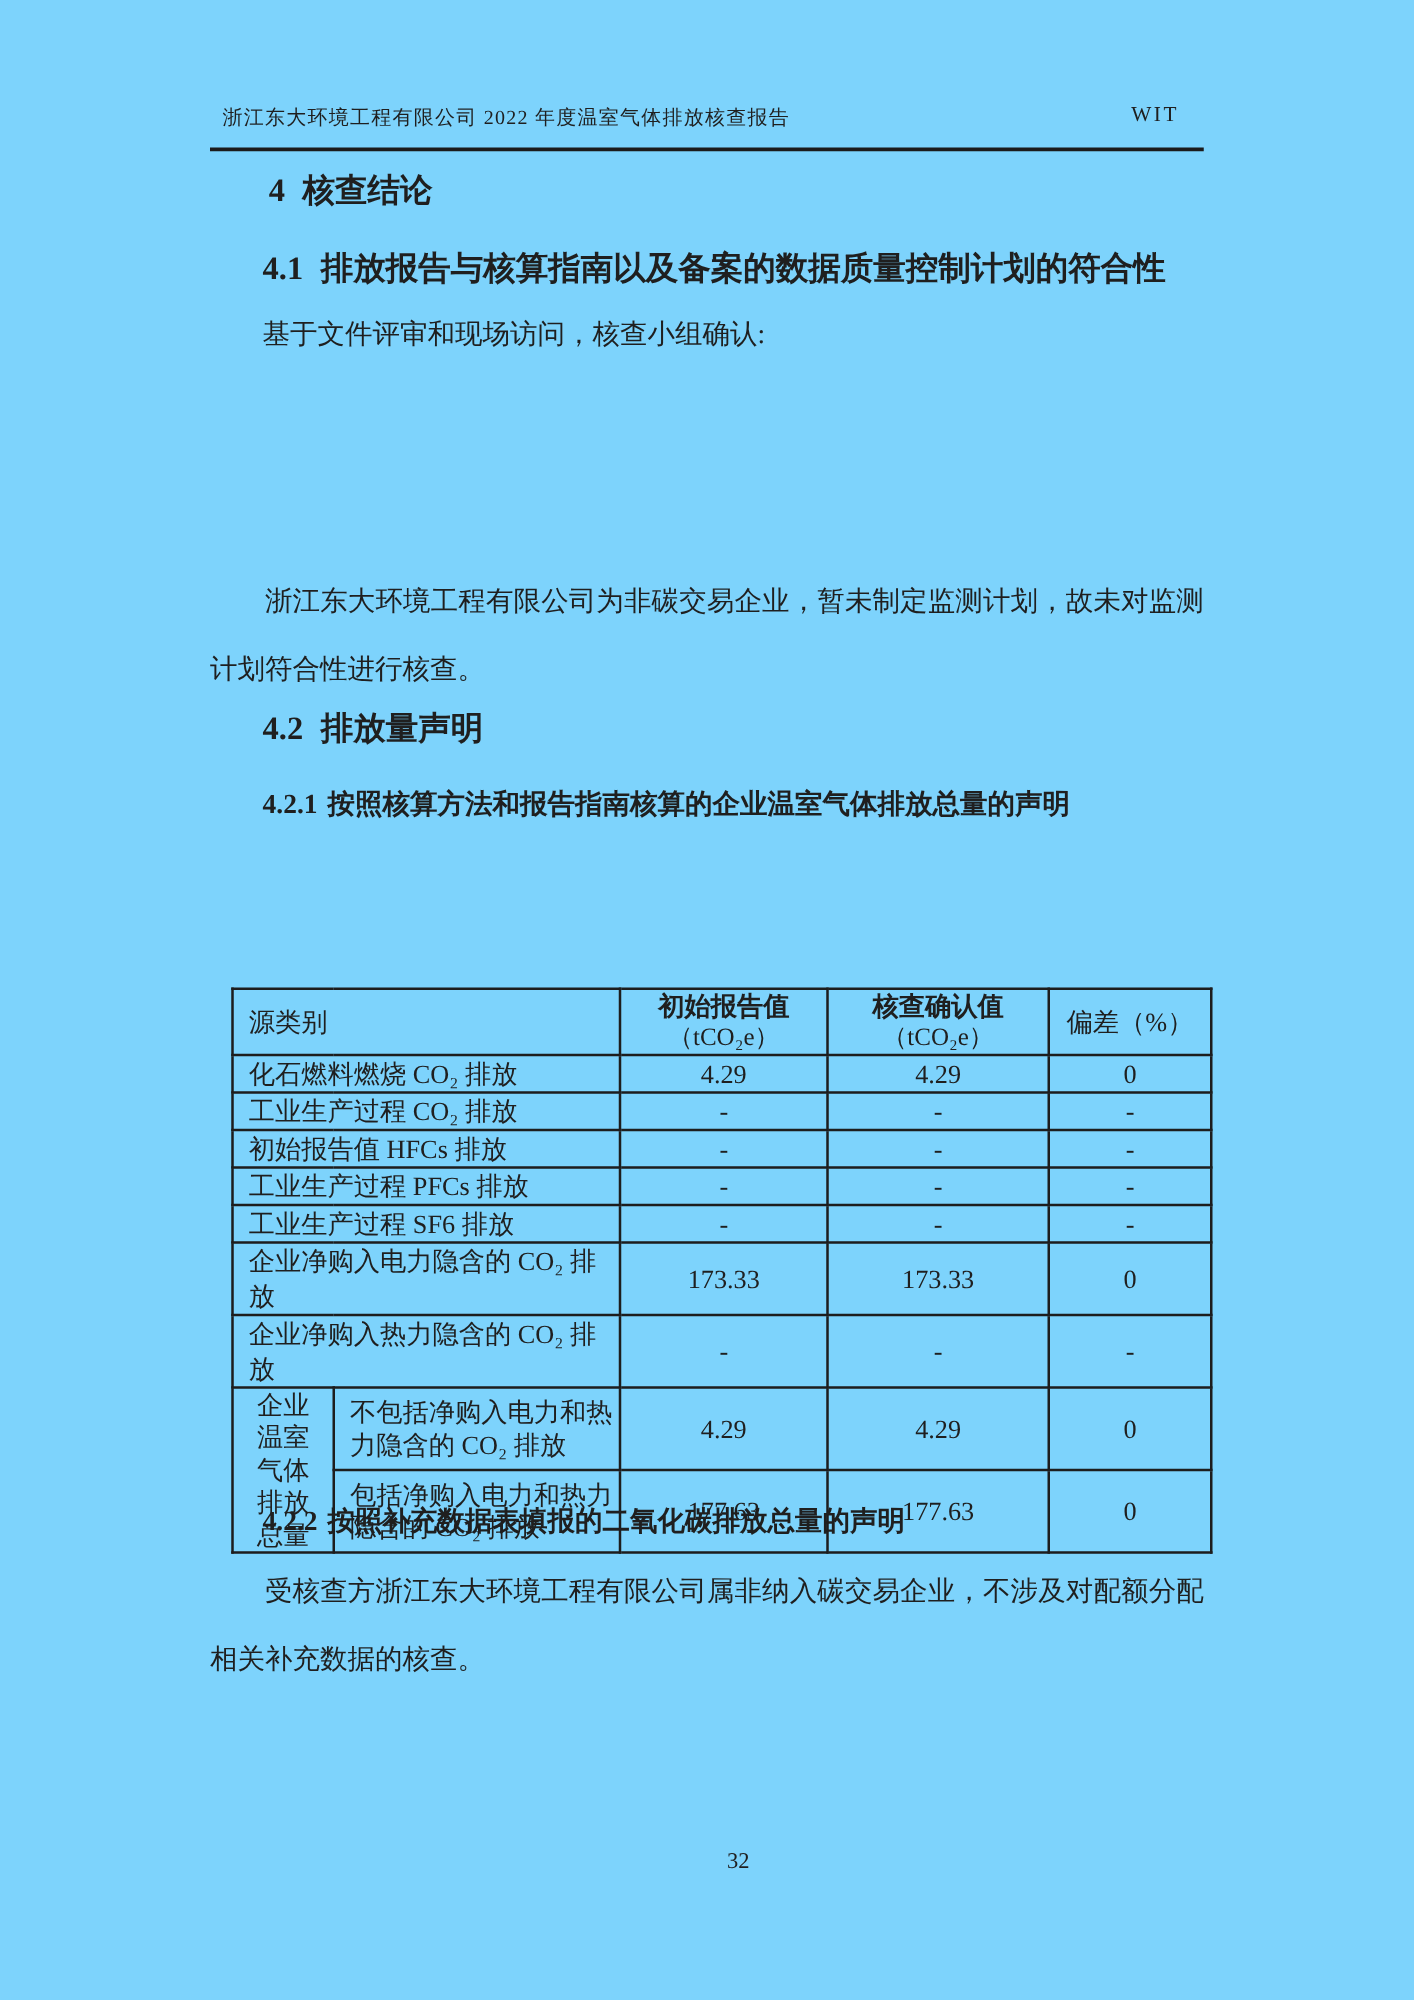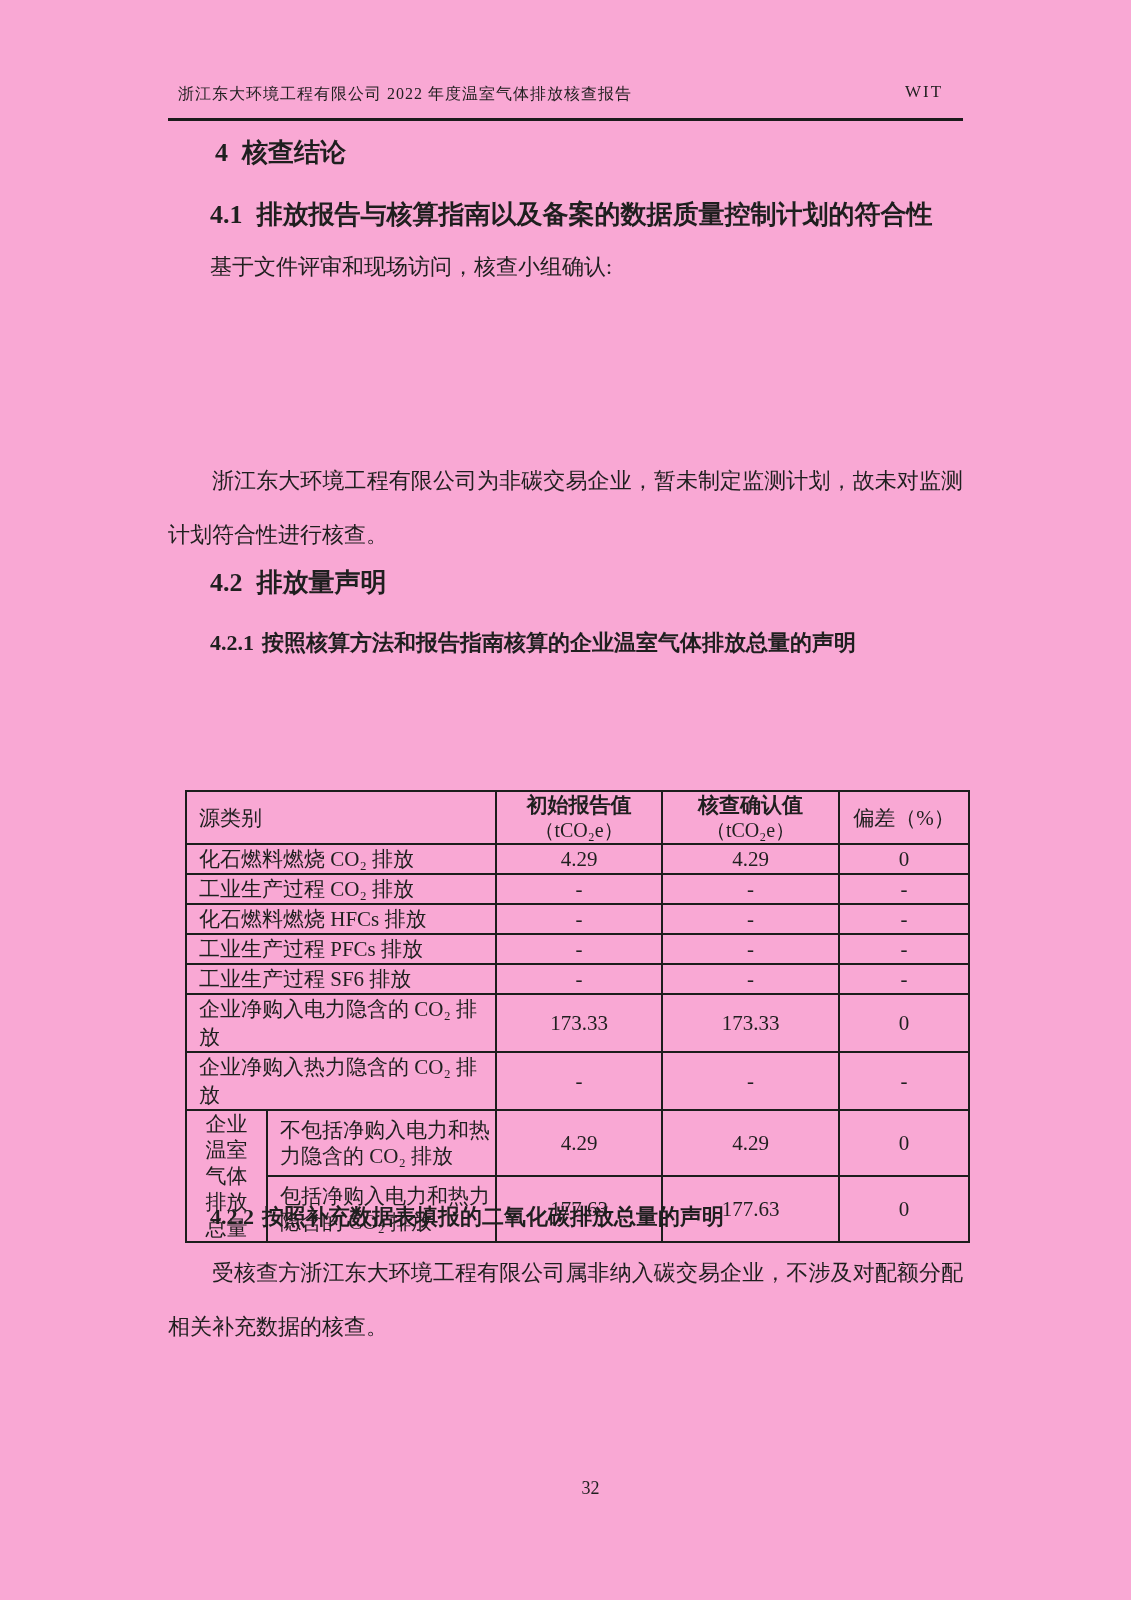--- a/index.html
+++ b/index.html
@@ -1,20 +1,20 @@
 <!DOCTYPE html>
 <html><head>
 <meta charset="utf-8">
 <style>
   html, body { margin: 0; padding: 0; background: #e8e8e8; }
   #page {
     position: relative;
     width: 1131px;
     height: 1600px;
-    background: #f9a8d4;
+    background: #7dd3fc;
     margin: 0 auto;
     font-family: "Liberation Serif", "DejaVu Serif", serif;
     color: #1f1f1f;
     overflow: hidden;
   }
   .abs { position: absolute; }
 
   
   #header-title { left: 178px; top: 84px; font-size: 16px; letter-spacing: 1px; }
   #header-wit   { left: 905px; top: 82px; font-size: 17px; letter-spacing: 2px; }
@@ -141,21 +141,21 @@
           <td>4.29</td>
           <td>0</td>
         </tr>
         <tr class="std-row">
           <td colspan="2" class="src">工业生产过程 CO₂ 排放</td>
           <td>-</td>
           <td>-</td>
           <td>-</td>
         </tr>
         <tr class="std-row">
-          <td colspan="2" class="src">化石燃料燃烧 HFCs 排放</td>
+          <td colspan="2" class="src">初始报告值 HFCs 排放</td>
           <td>-</td>
           <td>-</td>
           <td>-</td>
         </tr>
         <tr class="std-row">
           <td colspan="2" class="src">工业生产过程 PFCs 排放</td>
           <td>-</td>
           <td>-</td>
           <td>-</td>
         </tr>

